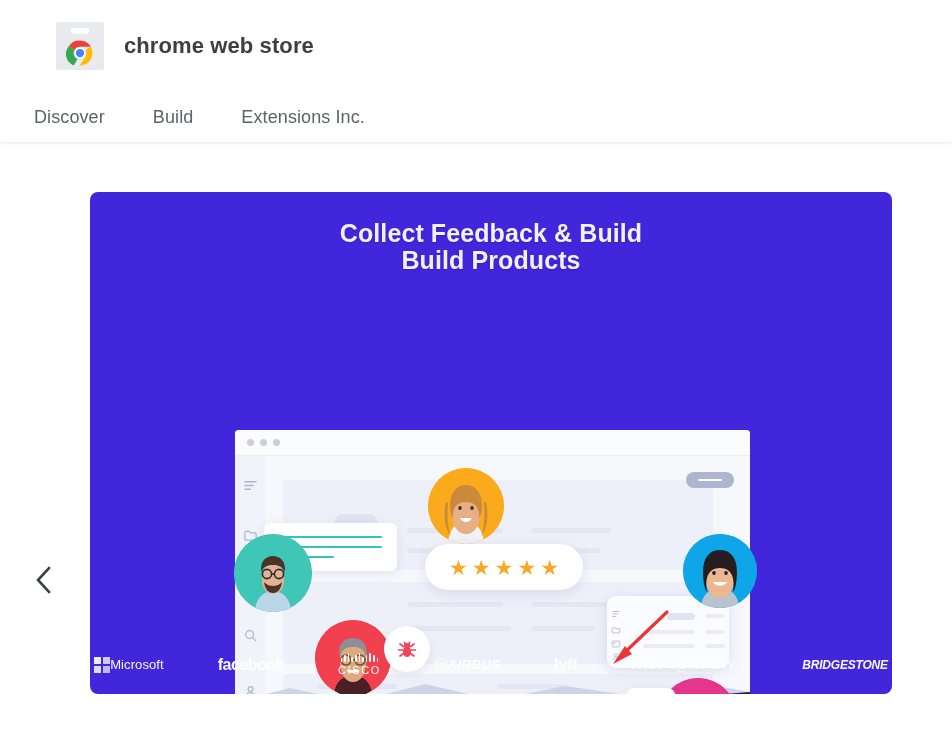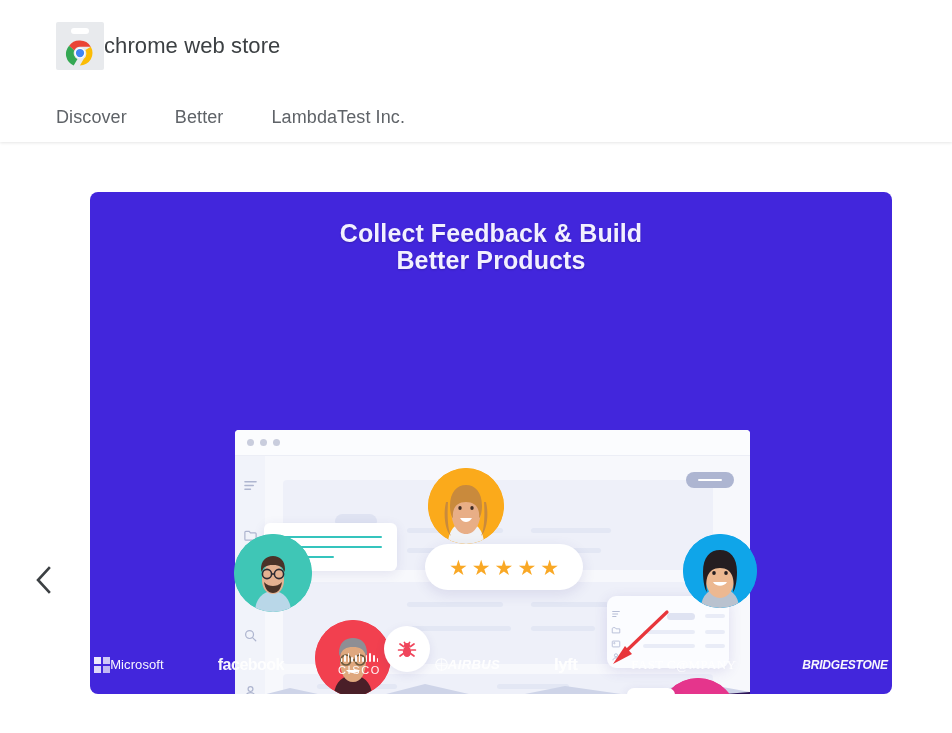--- a/index.html
+++ b/index.html
@@ -42,30 +42,31 @@
     background: #ffffff;
     border-radius: 4px;
   }
   .chrome-wrap {
     position: absolute;
     left: 9px; top: 16px;
     width: 30px; height: 30px;
     overflow: hidden;
   }
   .brand-title {
+    margin-left: 20px;
     font-size: 22px;
     color: #3c4043;
     letter-spacing: 0.1px;
-    font-weight: 400;
+    font-weight: 700;
   }
 
   .tabs {
     display: flex;
     align-items: flex-end;
-    padding-left: 56px;
+    padding-left: 34px;
     height: 56px;
   }
   .tab {
     position: relative;
     font-size: 18px;
     color: #5f6368;
     padding: 0 0 14px 0;
     margin-right: 48px;
     cursor: pointer;
     white-space: nowrap;
@@ -310,39 +311,39 @@
           <circle cx="24" cy="24" r="8.4" fill="#ffffff"></circle>
           <circle cx="24" cy="24" r="6.6" fill="#4285f4"></circle>
         </svg>
       </div>
     </div>
     <div class="brand-title">chrome web store</div>
   </div>
 
   <div class="tabs">
     <div class="tab">Discover</div>
-    <div class="tab">Better</div>
-    <div class="tab">LambdaTest Inc.</div>
+    <div class="tab">Build</div>
+    <div class="tab">Extensions Inc.</div>
   </div>
 
 </div>
 
 <div class="main">
 
   <div class="carousel-prev">
     <svg width="20" height="30" viewBox="0 0 20 30">
       <polyline points="15,3 4,15 15,27" fill="none" stroke="#3c4043" stroke-width="2.6" stroke-linecap="square" stroke-linejoin="miter"></polyline>
     </svg>
   </div>
 
   <div class="banner">
 
     <div class="banner-title">
       <div>Collect Feedback &amp; Build</div>
-      <div>Better Products</div>
+      <div>Build Products</div>
     </div>
 
     <div class="illus">
 
       <div class="browser">
         <div class="browser-bar">
           <span class="dot"></span>
           <span class="dot"></span>
           <span class="dot"></span>
         </div>

